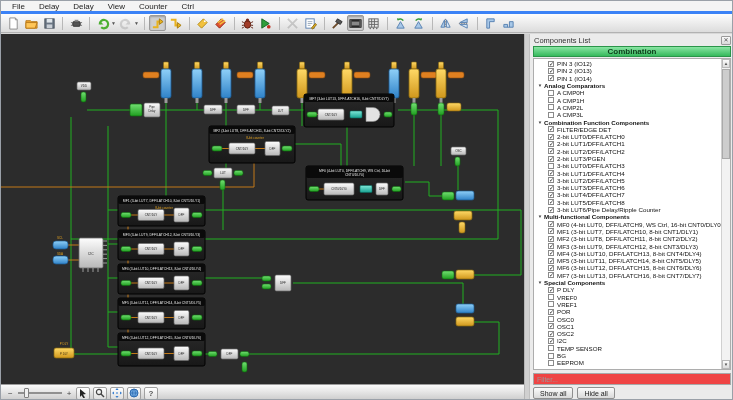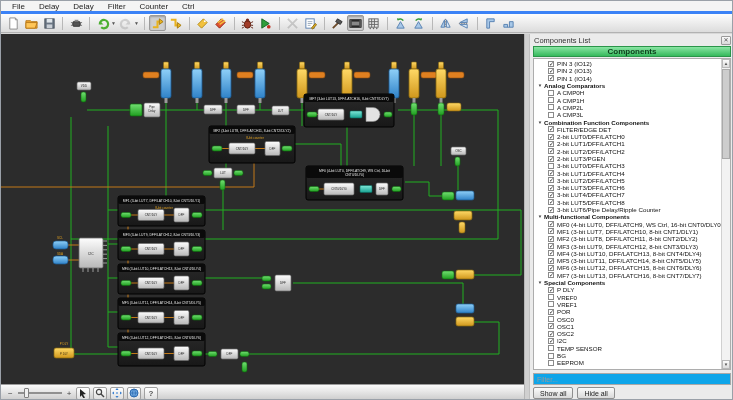--- a/index.html
+++ b/index.html
@@ -61,35 +61,35 @@
   .comp-row.group { font-weight:bold; }
   .comp-row.group .marker { width:8px; text-align:center; font-size:4.5px; color:#444; margin-left:2px; }
   #rp-scroll { position:absolute; right:0; top:0; bottom:0; width:9px; background:#f2f2f2;
                border-left:1px solid #d0d0d0; }
   .scroll-arrow { height:9px; background:linear-gradient(#fcfcfc,#dcdcdc); border:1px solid #b8b8b8;
                   font-size:4.5px; color:#555; text-align:center; line-height:8px; }
   #rp-scroll .up { position:absolute; top:0; left:0; right:0; }
   #rp-scroll .down { position:absolute; bottom:0; left:0; right:0; }
   #rp-thumb { position:absolute; left:0; right:0; top:10px; height:90px; background:#cdcdcd;
               border:1px solid #aaaaaa; }
-  #rp-filter { height:12px; margin:3px 3px 0 3px; background:#0ea5e9; border:1px solid #a8a8a8;
+  #rp-filter { height:12px; margin:3px 3px 0 3px; background:#ef4444; border:1px solid #a8a8a8;
                font-size:7px; padding:0 3px; color:#222; font-family:"Liberation Sans",sans-serif; }
   #rp-filter::placeholder { color:#9a9a9a; }
   #rp-buttons { height:16px; display:flex; align-items:center; padding:2px 3px; gap:4px; }
   .rp-btn { font-size:7px; color:#222; border:1px solid #8f8f8f; border-radius:2px;
             background:linear-gradient(#fbfbfb,#d9d9d9); padding:1.5px 6px; }
 </style>
 </head>
 <body>
 
 <div id="menubar">
     <div class="menu-item">File</div>
     <div class="menu-item">Delay</div>
     <div class="menu-item">Delay</div>
-    <div class="menu-item">Filter</div>
+    <div class="menu-item">View</div>
     <div class="menu-item">Counter</div>
     <div class="menu-item">Ctrl</div>
   </div>
 <div id="toolbar">
     <div class="tb-btn">
       <svg viewBox="0 0 14 14">
         <path d="M3 1h6l2 2v10H3z" fill="#fff" stroke="#8a8a8a" stroke-width="1"></path>
         <path d="M9 1v2h2" fill="none" stroke="#8a8a8a"></path>
       </svg>
     </div>
@@ -551,21 +551,21 @@
           </svg>
         </div>
       </span>
   </div>
 
   <div id="rightpanel">
     <div id="rp-titlebar">
       <span id="rp-title">Components List</span>
       <span id="rp-close">✕</span>
     </div>
-    <div id="rp-header">Components</div>
+    <div id="rp-header">Combination</div>
     <div id="rp-listwrap">
       <div id="rp-list">
           <div class="comp-row">
             <span class="cbx">✓</span>
             <span>PIN 3 (IO12)</span>
           </div>
           <div class="comp-row">
             <span class="cbx">✓</span>
             <span>PIN 2 (IO13)</span>
           </div>

